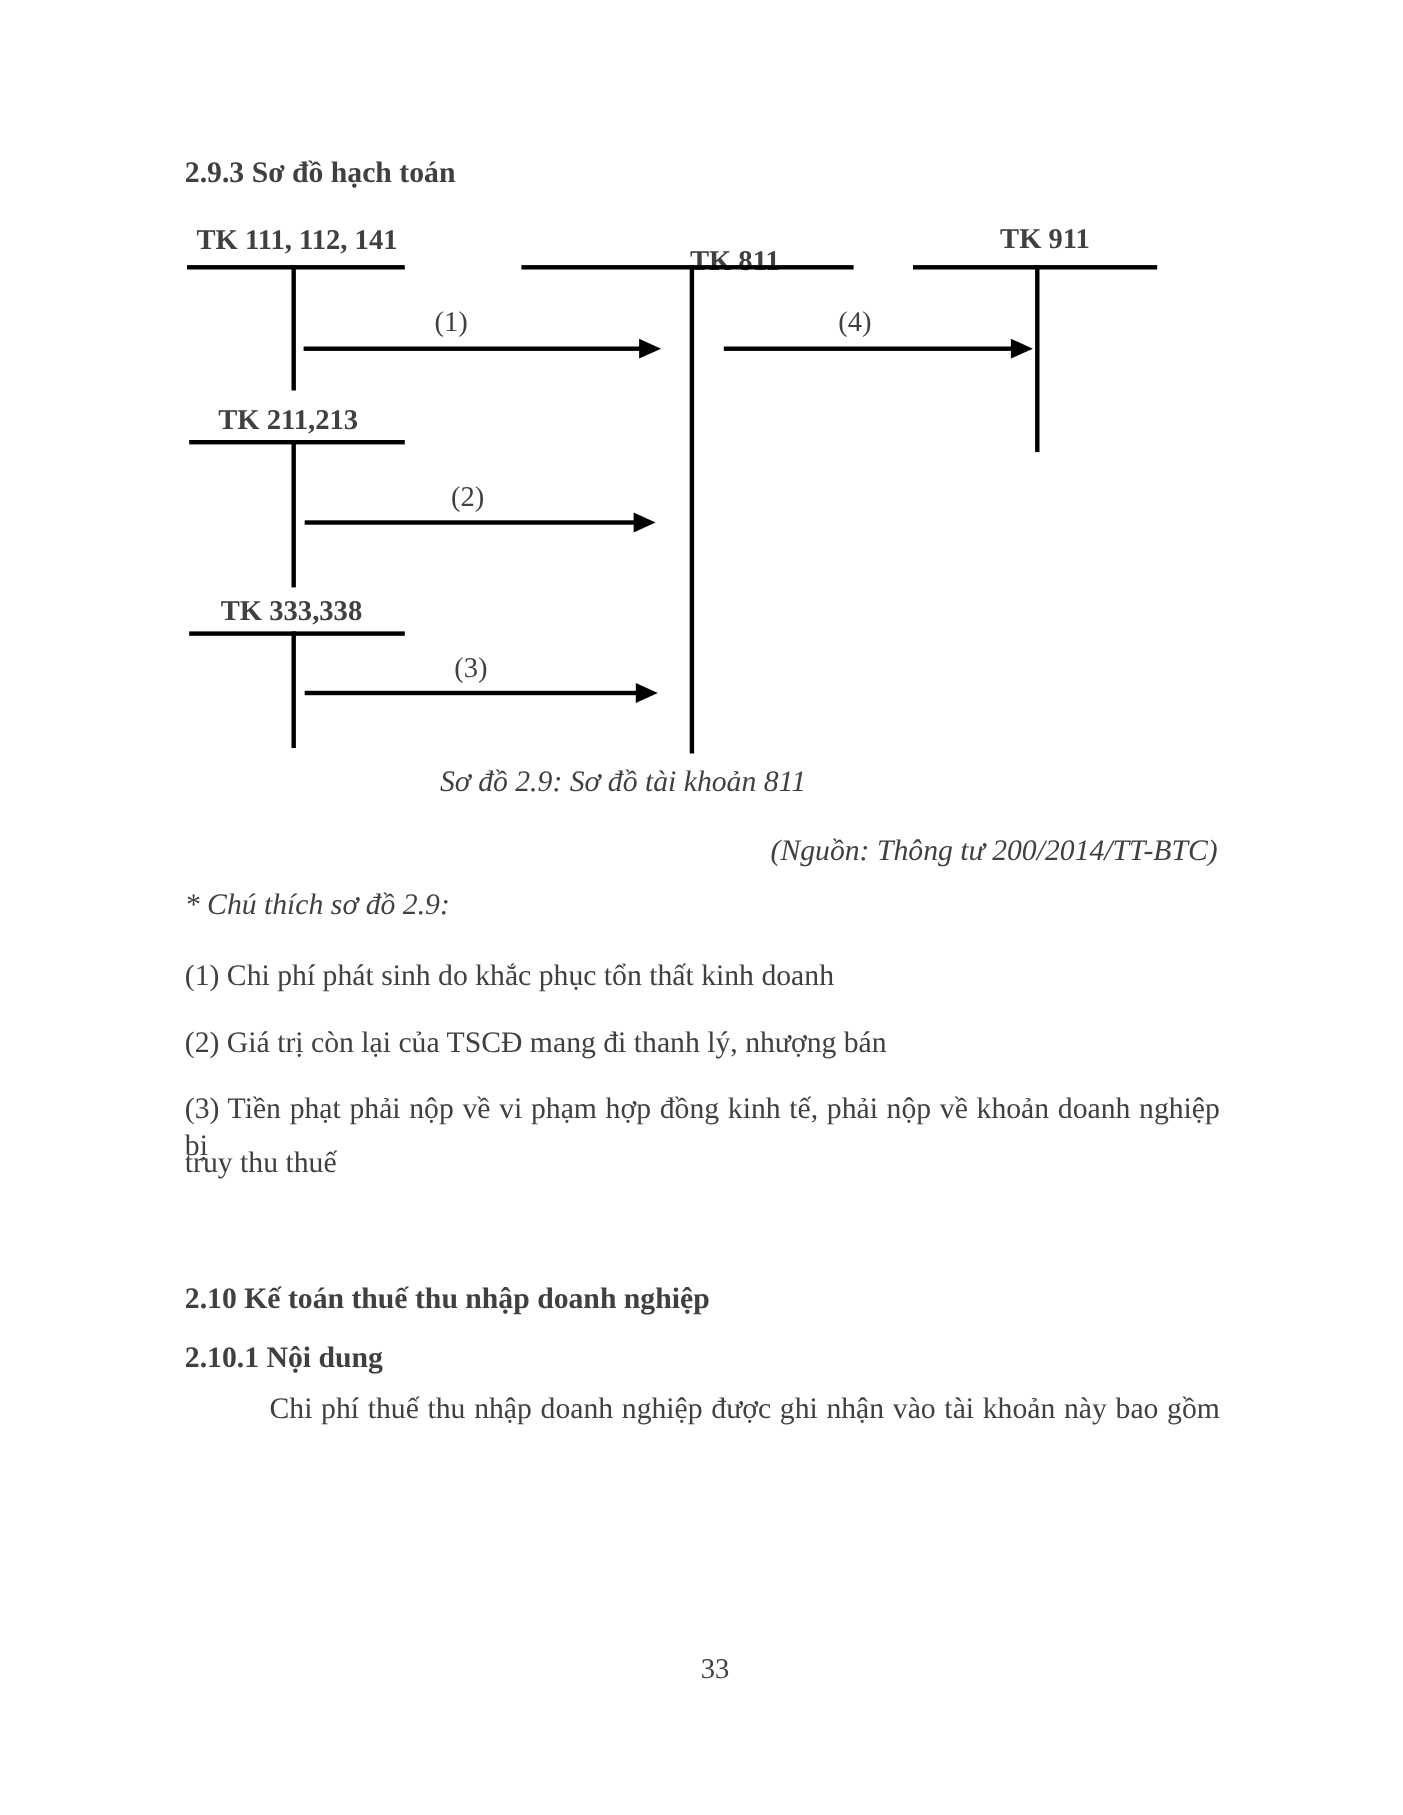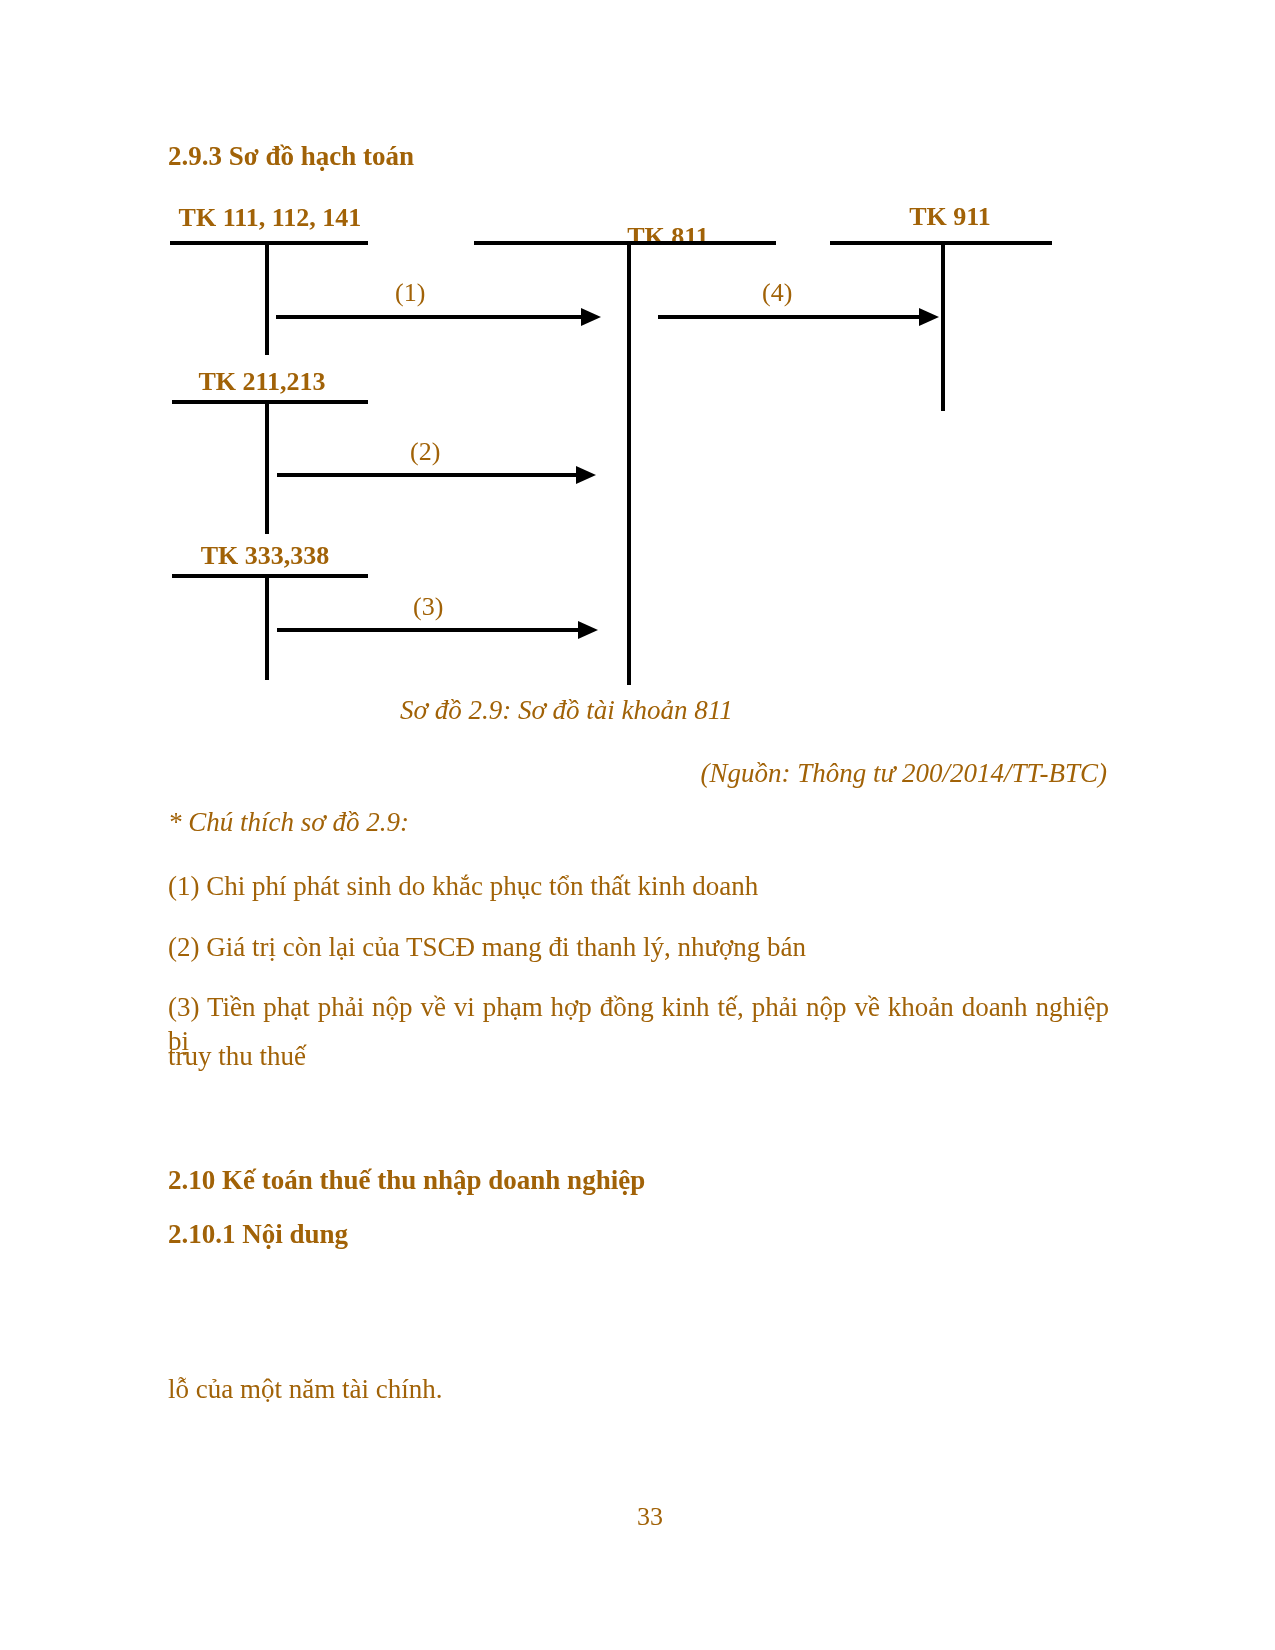--- a/index.html
+++ b/index.html
@@ -1,21 +1,21 @@
 <!DOCTYPE html>
 <html><head>
 <meta charset="utf-8">
 <style>
   html, body { margin: 0; padding: 0; background: #888; }
   .page {
     position: relative;
     width: 1275px;
     height: 1650px;
     background: #ffffff;
-    color: #a16207;
+    color: #404040;
     font-family: "Liberation Serif", "DejaVu Serif", serif;
     overflow: hidden;
     margin: 0 auto;
   }
   .abs { position: absolute; }
   .t  { font-size: 27px; line-height: 1.25; white-space: nowrap; }
   .b  { font-weight: bold; }
   .i  { font-style: italic; }
   .just { white-space: normal; text-align: justify; text-align-last: justify; }
   .hline { position: absolute; height: 4px; background: #000; }
@@ -85,17 +85,17 @@
 
   <div class="abs t" style="left:168px; top:806px;font-style:italic;">* Chú thích sơ đồ 2.9:</div>
   <div class="abs t" style="left:168px; top:870px;">(1) Chi phí phát sinh do khắc phục tổn thất kinh doanh</div>
   <div class="abs t" style="left:168px; top:931px;">(2) Giá trị còn lại của TSCĐ mang đi thanh lý, nhượng bán</div>
   <div class="abs t just" style="left:168px; top:991px; width:941px;">(3) Tiền phạt phải nộp về vi phạm hợp đồng kinh tế, phải nộp về khoản doanh nghiệp bị</div>
   <div class="abs t" style="left:168px; top:1040px;">truy thu thuế</div>
 
   <div class="abs t b" style="left:168px; top:1164px;">2.10 Kế toán thuế thu nhập doanh nghiệp</div>
   <div class="abs t b" style="left:168px; top:1218px;">2.10.1 Nội dung</div>
 
-  <div class="abs t" style="left:168px; top:1373px;">lỗ của một năm tài chính.</div>
+  <div class="abs t just" style="left:245px; top:1264px; width:864px;">Chi phí thuế thu nhập doanh nghiệp được ghi nhận vào tài khoản này bao gồm</div>
 
   <div class="abs pagenum" style="left:0px; top:1502px; width:1300px;">33</div>
 
 </div>
 
 </body></html>

